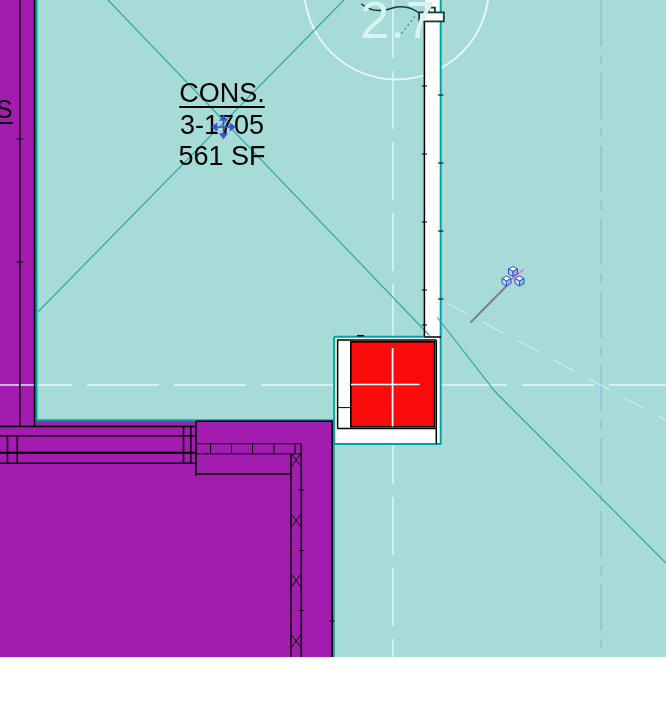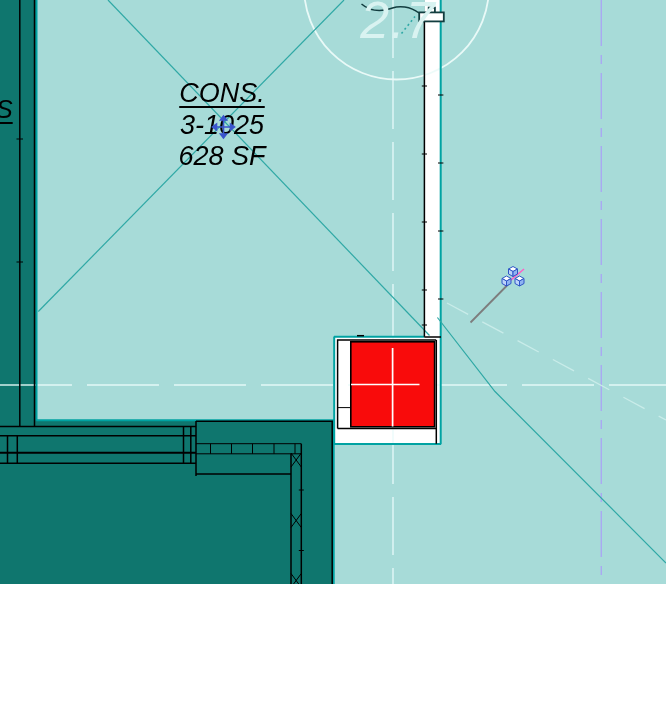--- a/index.html
+++ b/index.html
@@ -1,17 +1,17 @@
 <!DOCTYPE html>
 <html><head>
 <meta charset="utf-8">
 <style>
   html,body{margin:0;padding:0;background:#fff;}
-  #canvas{position:relative;width:666px;height:584px;overflow:hidden;background:#0f766e;
-          font-family:"Liberation Sans", sans-serif;font-style:italic;}
+  #canvas{position:relative;width:666px;height:657px;overflow:hidden;background:#a21caf;
+          font-family:"Liberation Sans", sans-serif;}
   svg{position:absolute;left:0;top:0;}
   .teal-fill{fill:var(--room-fill);}
   .white-fill{fill:#ffffff;}
   .border{stroke:var(--room-boundary);stroke-width:2;fill:none;}
   .wall{stroke:var(--wall-line);stroke-width:1.5;fill:none;}
   .wall-thin{stroke:var(--wall-line);stroke-width:1;fill:none;}
   .wall-thick{stroke:var(--wall-line);stroke-width:2;fill:none;}
   .diag{stroke:var(--room-diagonal);stroke-width:1.2;fill:none;}
   .faint-diag{stroke:var(--underlay-faint);stroke-width:1.3;fill:none;stroke-dasharray:24 16;}
   .refline{stroke:var(--reference-white);stroke-width:1.4;fill:none;opacity:.9;}
@@ -127,22 +127,22 @@
       <rect class="darkelem" x="419.2" y="12.4" width="24.6" height="9"></rect>
     </g>
 
     <path class="purpline" d="M625 727 Q649 699 666 671"></path>
   </svg>
 
   <div id="grid-label">2.7</div>
 
   <div id="room-tag">
     <span class="txt rname">CONS.</span>
-    <span class="txt">3-1025</span>
-    <span class="txt">628 SF</span>
+    <span class="txt">3-1705</span>
+    <span class="txt">561 SF</span>
   </div>
 
   <div id="left-tag">S</div>
 
   <svg width="666" height="727" viewBox="0 0 666 727" style="z-index:4">
     <g>
       <path class="cursorline" d="M470.5 322.5 L508.5 284"></path>
       <path class="pinkline" d="M504.5 285.5 L524 269"></path>
 
       <g>

